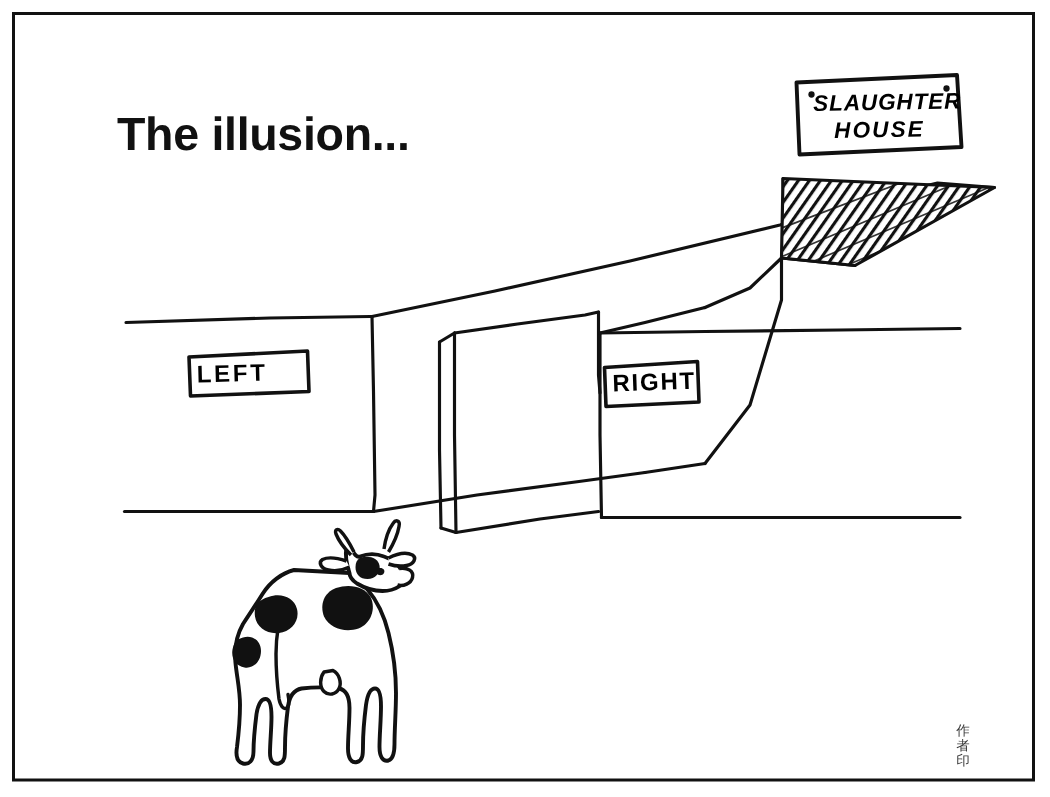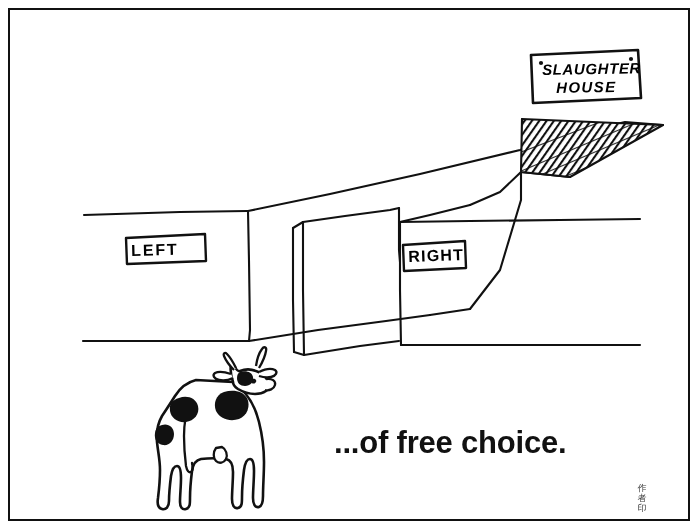--- a/index.html
+++ b/index.html
@@ -270,22 +270,22 @@
                  C 178,423 171,418 170,411 C 169,404 172,400 179,398 Z"></path>
         <path d="M 162,425 C 168,423 174,427 174,434 C 174,441 169,446 163,445
                  C 157,444 154,439 155,433 C 156,428 158,426 162,425 Z"></path>
         <path d="M 240,372 C 246,370 252,372 253,377 C 254,382 250,386 245,386
                  C 240,386 237,383 237,378 C 237,375 238,373 240,372 Z"></path>
       </g>
     </g>
 
   </svg>
 
-
-  <div id="caption-bottom" class="cap-text">...of free choice.</div>
+  <div id="caption-top" class="cap-text">The illusion...</div>
+
 
   <div id="label-left" class="sign-label">LEFT</div>
 
   <div id="label-right" class="sign-label">RIGHT</div>
 
   <div id="label-slaughter-1" class="sign-label">SLAUGHTER</div>
 
   <div id="label-slaughter-2" class="sign-label">HOUSE</div>
 
   <div id="artist-signature">作

